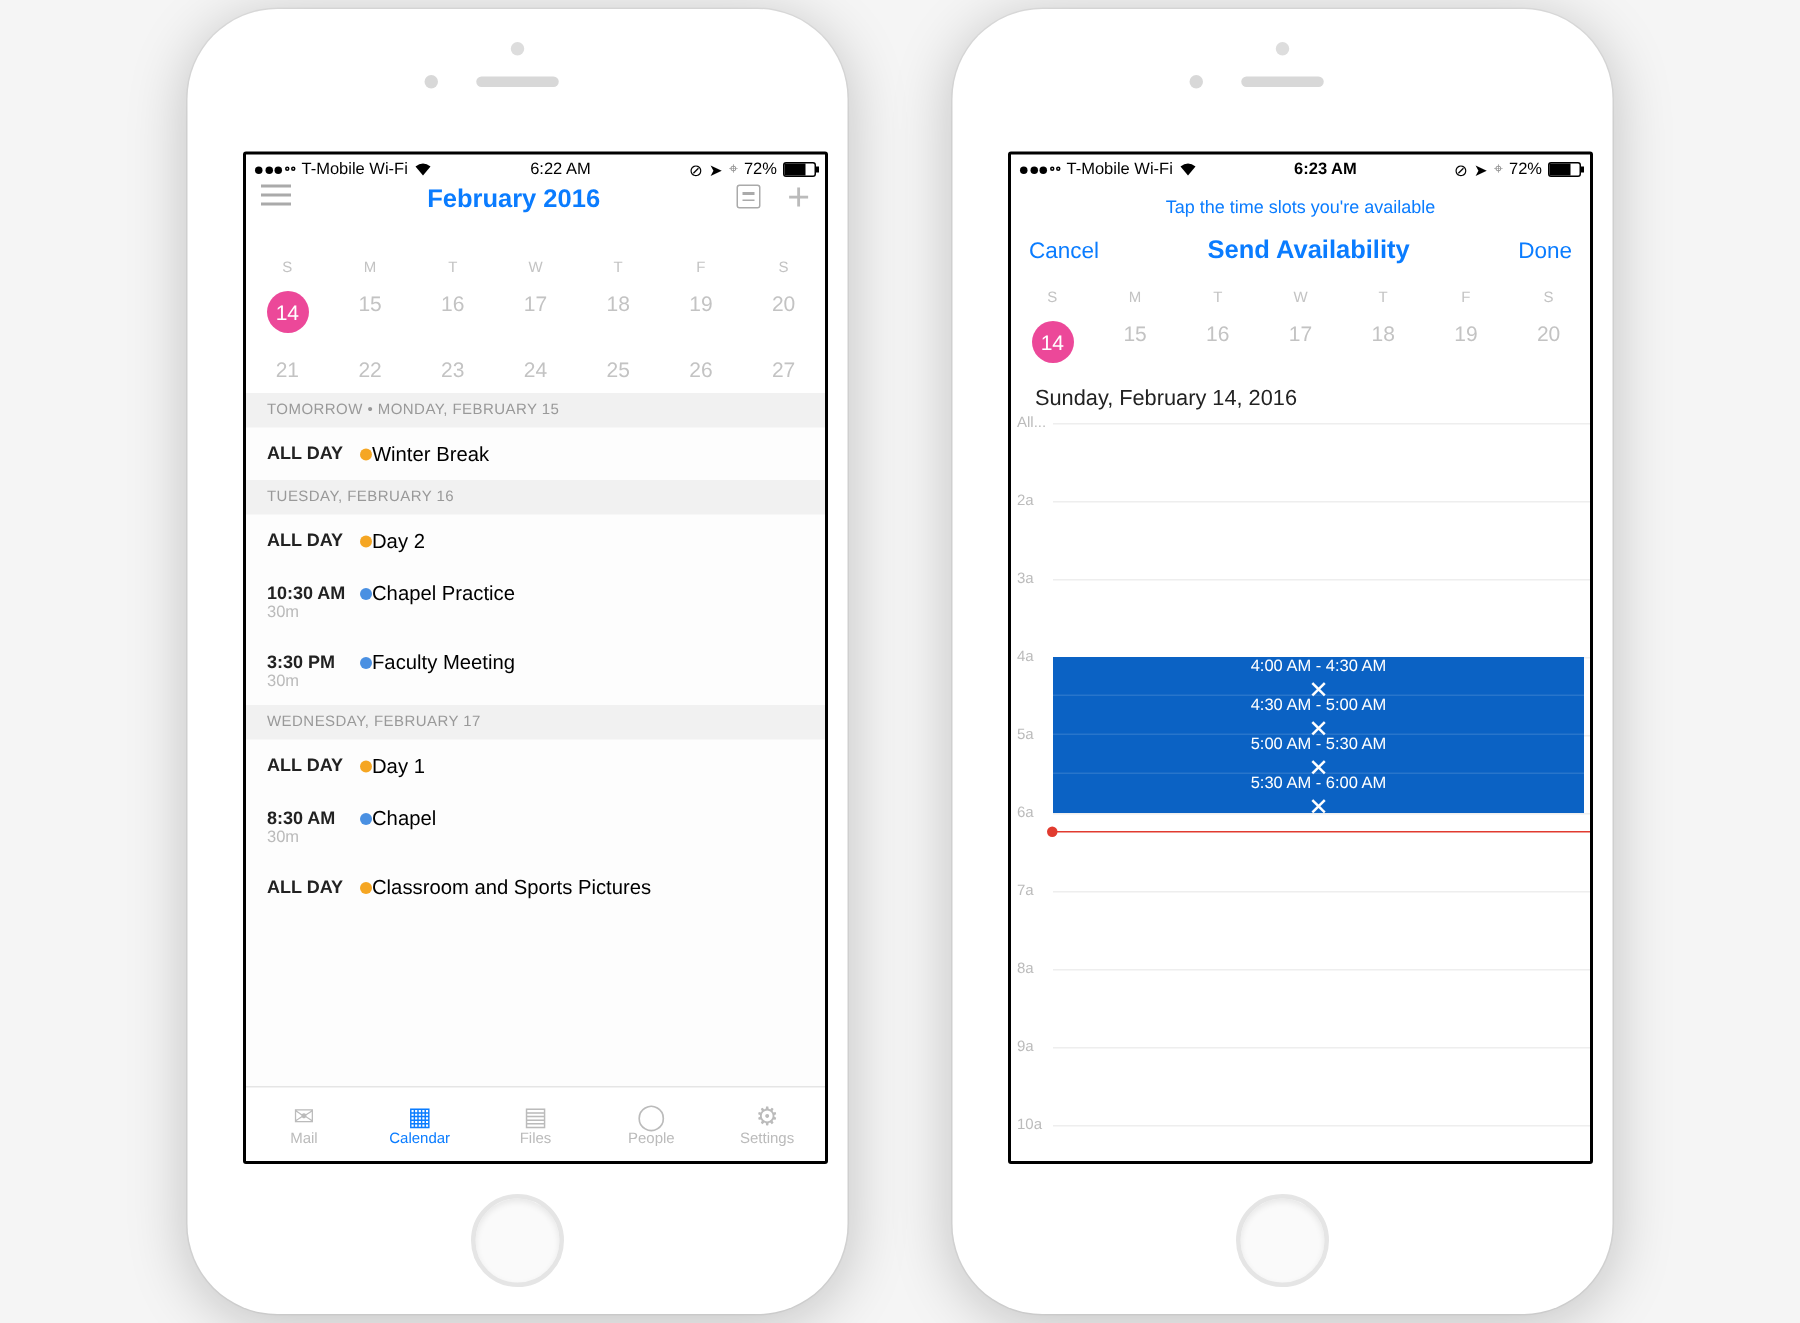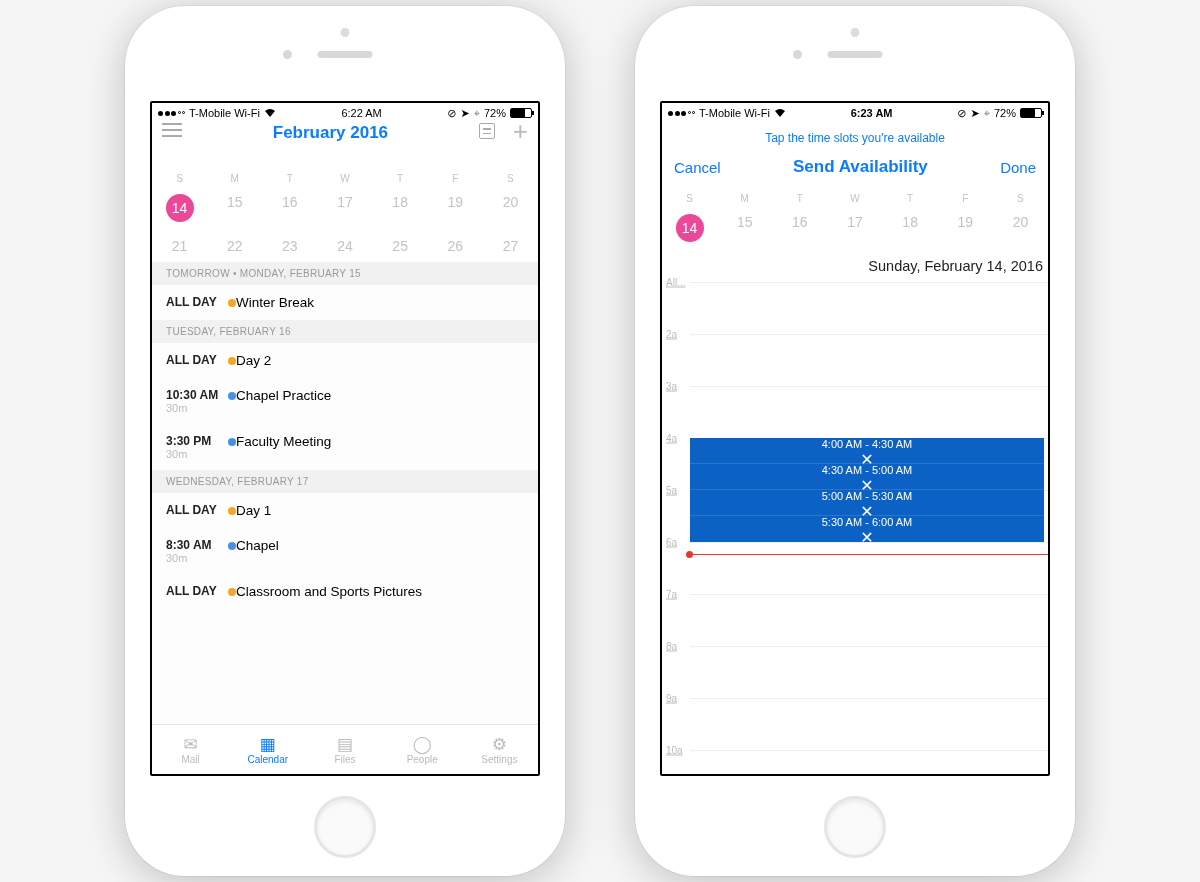--- a/index.html
+++ b/index.html
@@ -31,21 +31,21 @@
     position: absolute; bottom: 18px; left: 50%; transform: translateX(-50%);
     width: 62px; height: 62px; border-radius: 50%;
     border: 3px solid #e5e5e5; background: #fafafa;
     box-shadow: inset 0 2px 4px rgba(0,0,0,.08);
   }
   .screen {
     width: 100%; height: 100%;
     border: 2px solid #000; border-radius: 2px;
     background: #fff; overflow: hidden;
     display: flex; flex-direction: column;
-    font-size: 13px; color: #222;
+    font-size: 13px; color: #222; margin-left: 12px;
   }
   .status {
     height: 20px; display: flex; align-items: center; justify-content: space-between;
     padding: 0 6px; font-size: 11px; font-weight: 500; color: #000;
   }
   .status .l, .status .r { display: flex; gap: 4px; align-items: center; }
   .status svg { display: block; }
   .dots { display: flex; gap: 1.5px; }
   .dots span { width: 5px; height: 5px; border-radius: 50%; background: #000; }
   .dots span.off { background: none; border: 1px solid #000; width: 3px; height: 3px; }
@@ -81,24 +81,24 @@
   .tabs { height:50px; border-top:1px solid #e5e5e5; display:grid; grid-template-columns:repeat(5,1fr);}
   .tab { display:flex; flex-direction:column; align-items:center; justify-content:center; gap:2px; color:#bbb; font-size:10px;}
   .tab.active { color:#0a7cff;}
   .tab .ic{ width:22px; height:18px; }
 
   
   .hint { text-align:center; color:#0a7cff; font-size:12px; padding:8px 0 2px;}
   .nav2 { height:40px; display:flex; align-items:center; justify-content:space-between; padding:0 12px;}
   .nav2 .btn{color:#0a7cff; font-size:15px;}
   .nav2 .t{color:#0a7cff; font-size:17px; font-weight:600;}
-  .date-lbl { text-align:right; font-size:14.5px; font-weight:500; padding:8px 5px; }
+  .date-lbl { text-align:left; font-size:14.5px; font-weight:500; padding:8px 16px; }
   .tl { flex:1; position:relative; }
   .hr { position:absolute; left:28px; right:0; border-top:1px solid #eee; }
-  .hr-lbl { position:absolute; left:4px; font-size:10px; color:#bbb; transform:translateY(-50%);text-decoration:underline;}
+  .hr-lbl { position:absolute; left:4px; font-size:10px; color:#bbb; transform:translateY(-50%);}
   .slots { position:absolute; left:28px; right:4px; background:#0b62c4; color:#fff; }
   .slot { display:flex; justify-content:space-between; align-items:center; font-size:11px; padding:0 8px; height:26px; border-bottom:1px solid rgba(255,255,255,.12);flex-direction:column;}
   .slot:last-child{border-bottom:none;}
   .slot .x { font-size:16px; font-weight:300; cursor:pointer;}
   .now { position:absolute; left:28px; right:0; height:1px; background:#e13b2f;}
   .now::before{content:"";position:absolute;left:-4px;top:-3px;width:7px;height:7px;background:#e13b2f;border-radius:50%;}
 </style>
 </head>
 <body>
 

